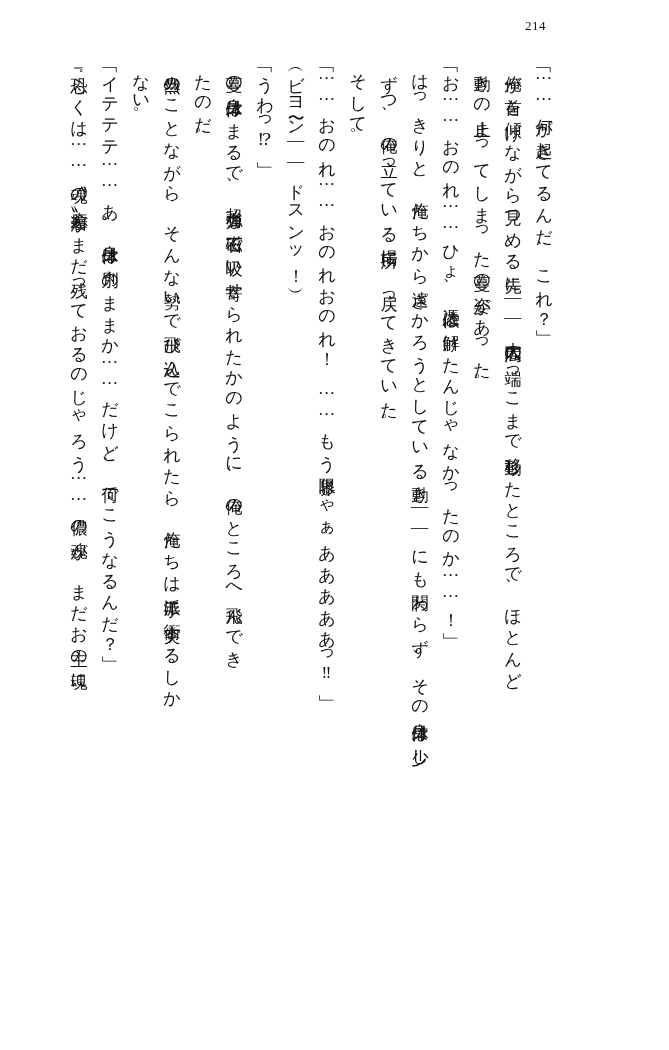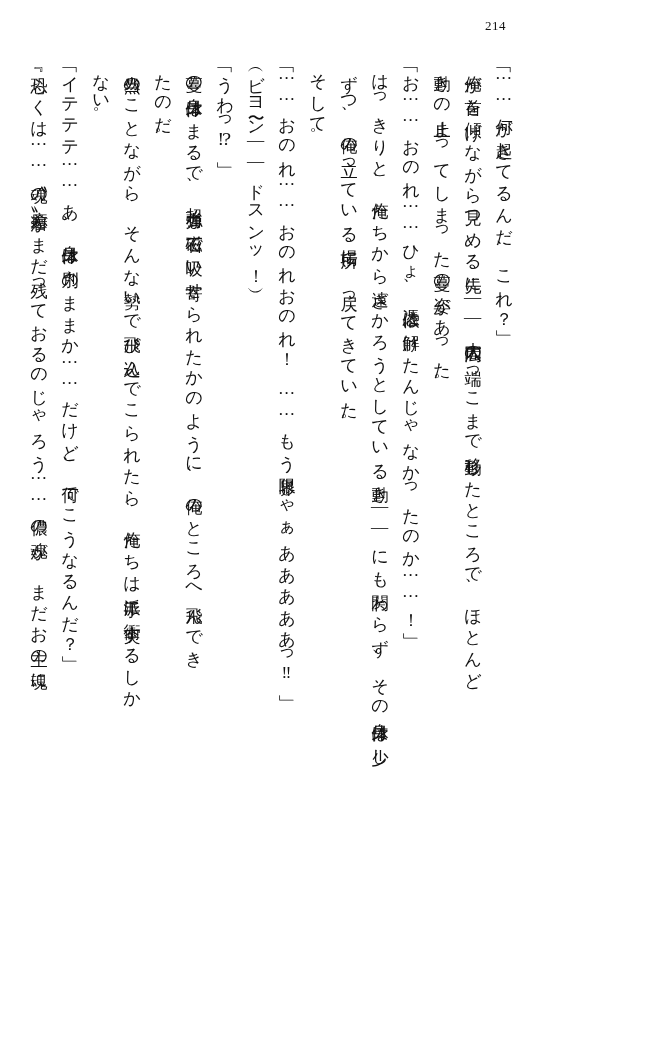--- a/index.html
+++ b/index.html
@@ -13,20 +13,21 @@
     font-family: "Liberation Serif", "DejaVu Serif", serif;
     color: #111111;
     position: relative;
     overflow: hidden;
   }
   .page {
     position: relative;
     width: 542px;
     height: 1050px;
     box-sizing: border-box;
+    margin-left: 40px;
   }
   .page-number {
     position: absolute;
     top: 18px;
     right: 36px;
     font-size: 13px;
     letter-spacing: 0.5px;
     font-family: "Liberation Serif", "DejaVu Serif", serif;
     color: #111111;
   }

